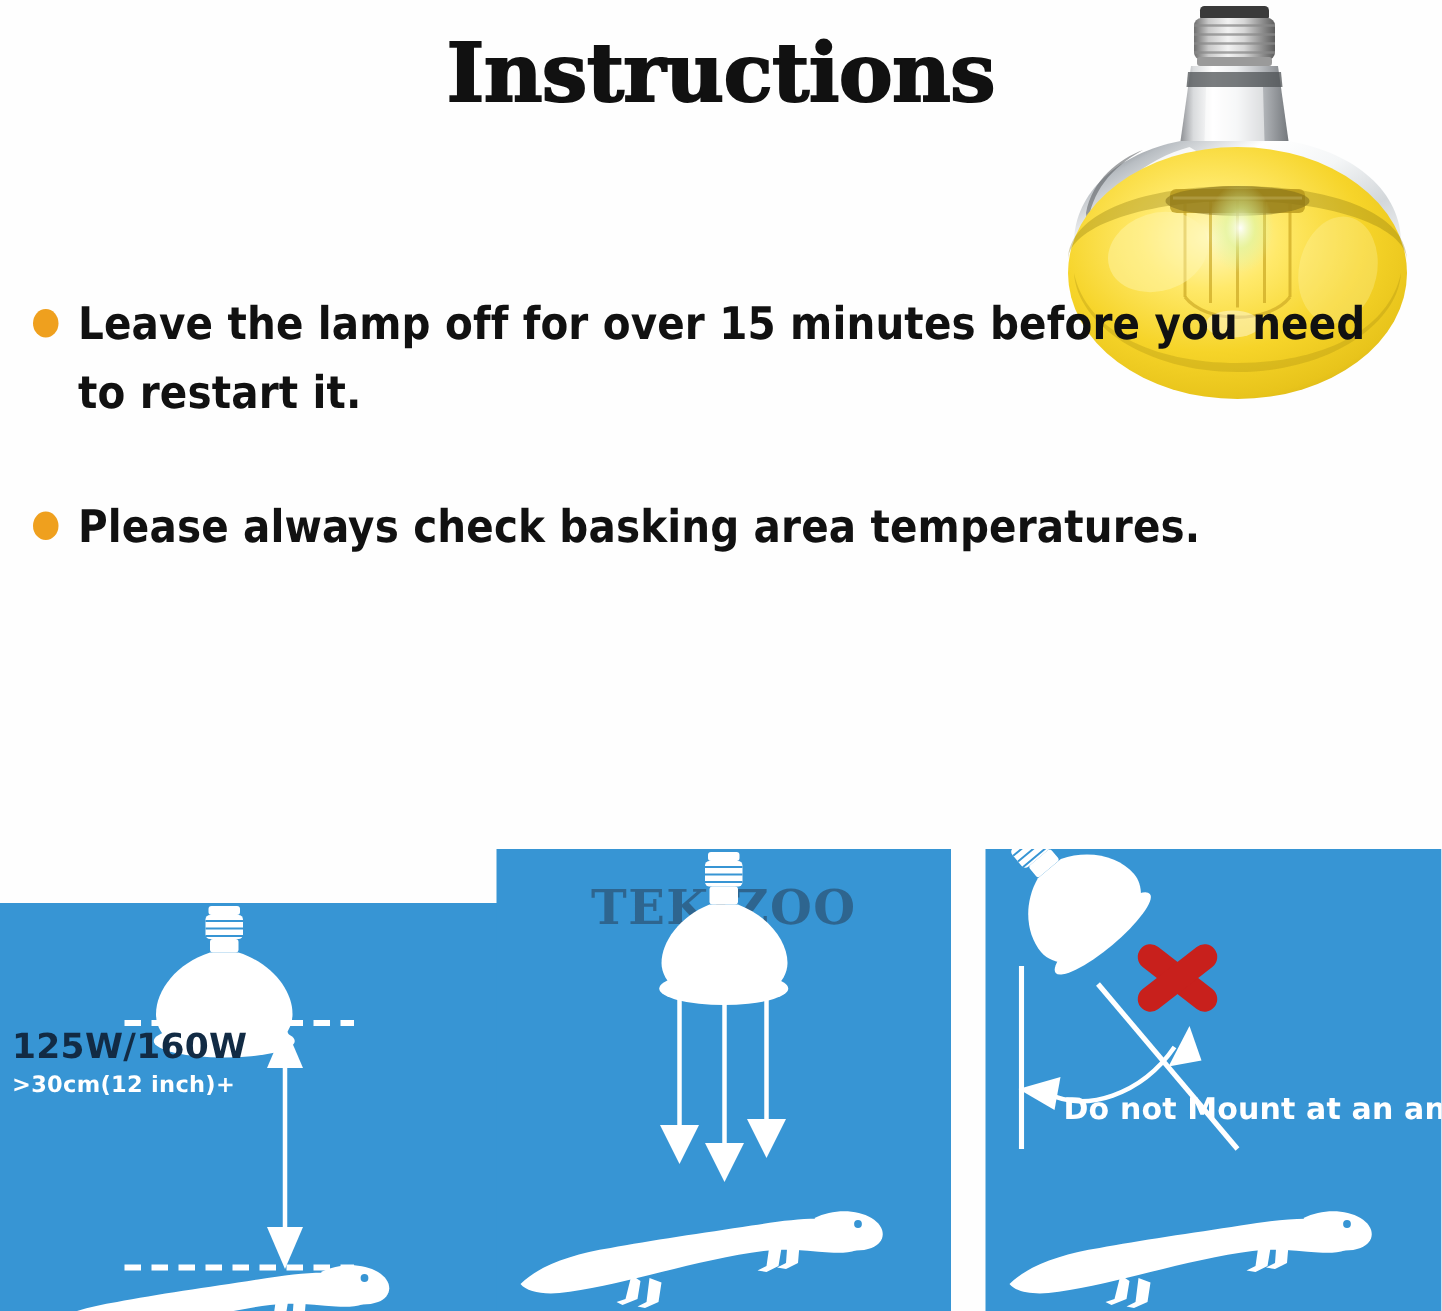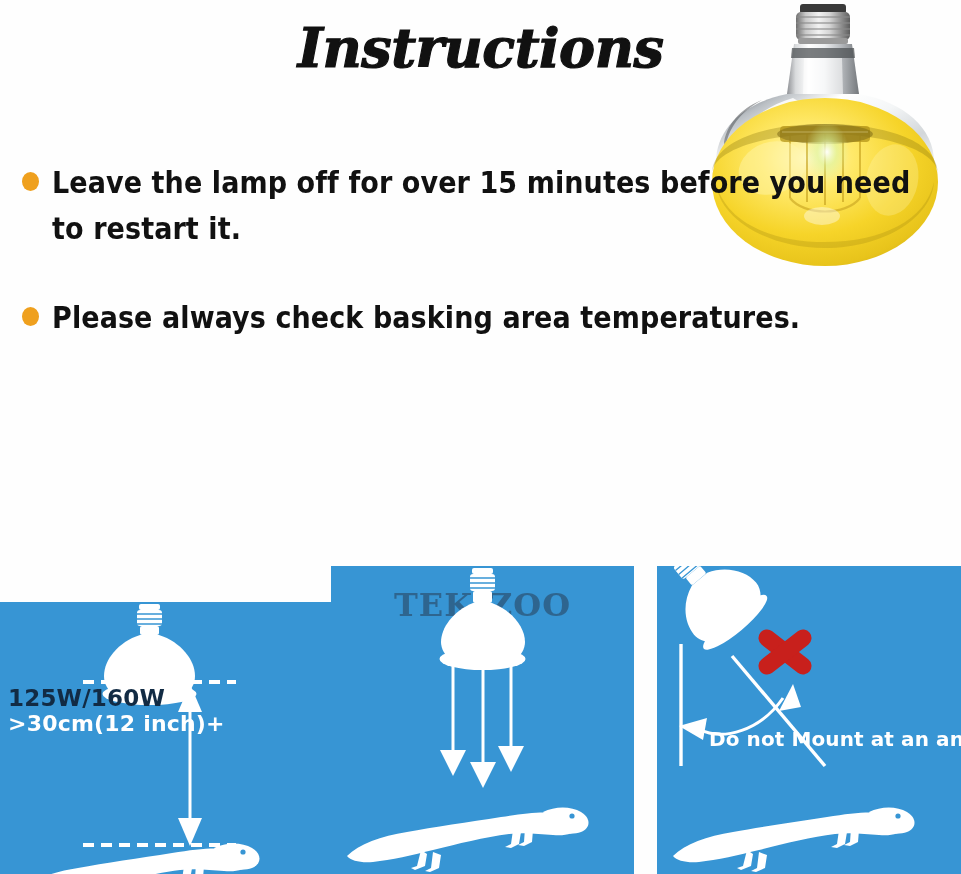--- a/index.html
+++ b/index.html
@@ -24,21 +24,20 @@
     width: 961px;
     text-align: center;
     font-family: "DejaVu Serif", serif;
     font-weight: bold;
     font-size: 54px;
     line-height: 60px;
     letter-spacing: -0.5px;
     color: #111111;
     -webkit-text-stroke: 1.2px #111111;
     z-index: 4;
-    font-style: italic;
   }
 
   
   #hero-lamp {
     position: absolute;
     left: 694px;
     top: 2px;
     width: 262px;
     height: 268px;
     z-index: 2;
@@ -69,21 +68,21 @@
   .instruction-text {
     font-family: "DejaVu Sans Condensed", "Liberation Sans Narrow", "Liberation Sans", sans-serif;
     font-size: 30px;
     line-height: 46px;
     font-weight: 600;
     color: #111111;
     letter-spacing: 0.1px;
     max-width: 880px;
   }
   #instruction-0 .instruction-text { max-width: 660px; }
-  #instruction-1 { }
+  #instruction-1 { margin-top: 34px; }
   #instruction-2 { margin-top: 43px; }
 
   
   #panels-row {
     position: absolute;
     left: 0;
     top: 566px;
     width: 961px;
     height: 308px;
     z-index: 3;
@@ -110,21 +109,21 @@
     font-weight: bold;
     font-size: 23px;
     line-height: 25px;
     color: #122b44;
     letter-spacing: 0.2px;
     white-space: nowrap;
   }
   .spec-dist {
     font-family: "DejaVu Sans", sans-serif;
     font-weight: bold;
-    font-size: 22px;
+    font-size: 15px;
     line-height: 25px;
     color: #ffffff;
     letter-spacing: 0.2px;
     white-space: nowrap;
   }
 
   
   #watermark {
     position: absolute;
     left: 50%;

